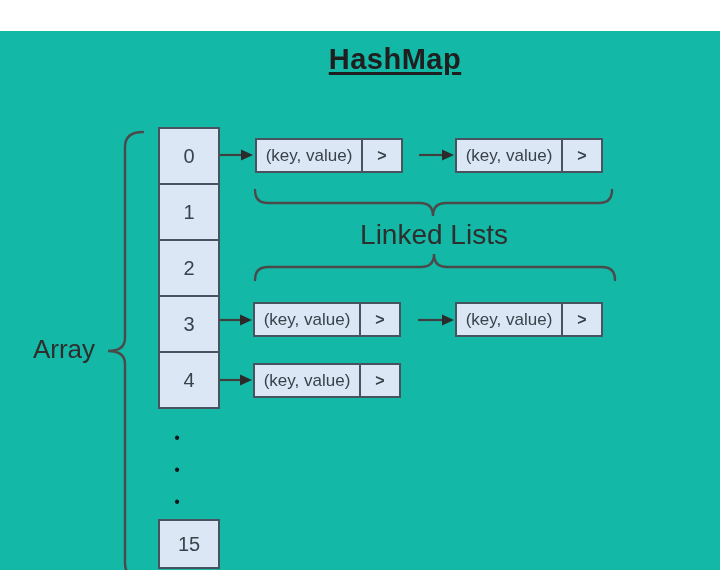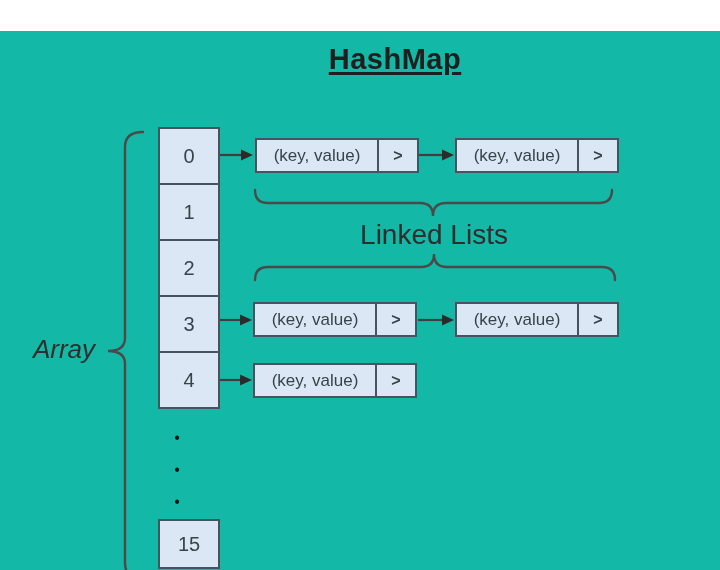--- a/index.html
+++ b/index.html
@@ -58,32 +58,32 @@
 
   .dot {
     width: 20px; text-align: center;
     font-size: 16px; color: #161616; line-height: 10px;
   }
 
   
   #array-label {
     left: 24px; top: 303px; width: 80px;
     text-align: center;
-    font-size: 26px; color: #2e2e2e; font-style: italic;
+    font-size: 26px; color: #2e2e2e;
   }
   #linked-lists-label {
     left: 334px; top: 188px; width: 200px;
     text-align: center;
     font-size: 28px; color: #2e2e2e;
   }
 
   
   .node {
     position: absolute;
-    width: 164px; height: 35px;
+    width: 148px; height: 35px;
     box-sizing: border-box;
     border: 2px solid #47545f;
     background: #dbe7f4;
     display: flex;
   }
   .node .kv {
     flex: 1;
     display: flex; align-items: center; justify-content: center;
     font-size: 17px; color: #39434c;
     white-space: nowrap;

